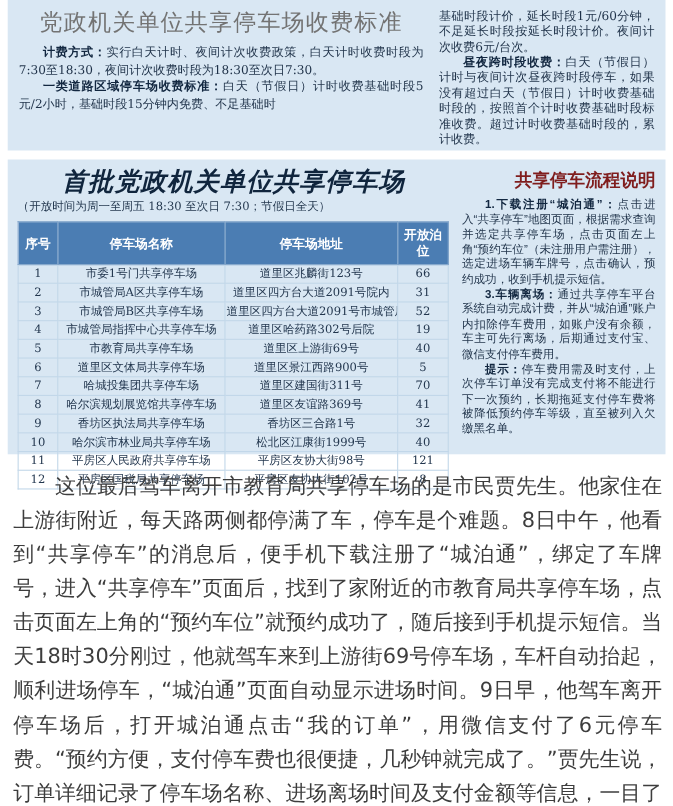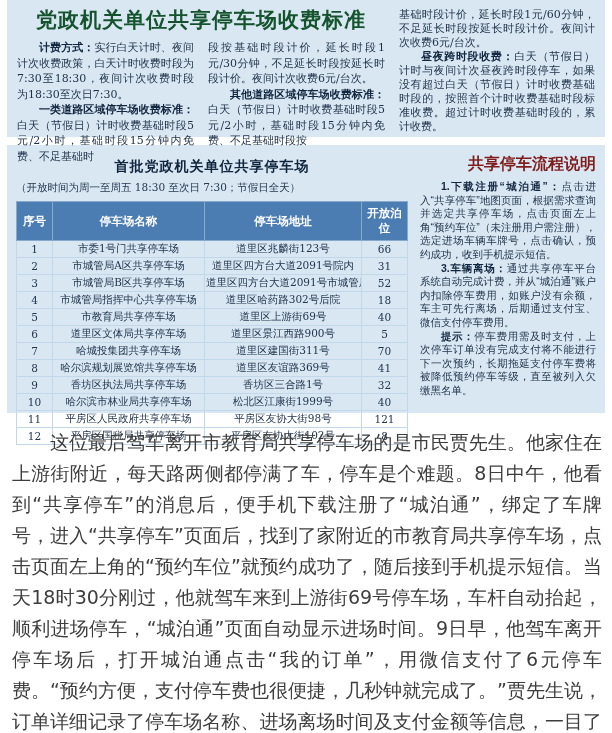--- a/index.html
+++ b/index.html
@@ -3,37 +3,37 @@
 <meta charset="utf-8">
 <style>
   html,body{margin:0;padding:0;background:#ffffff;}
   .page{position:relative;width:612px;height:733px;background:#ffffff;overflow:hidden;
         font-family:"DejaVu Sans",sans-serif;}
   .panel{background:#d9e7f3;box-sizing:border-box;}
 
   
   .fee-panel{margin:0 7px;height:137px;padding:5px 10px 6px;display:flex;gap:14px;}
   .fee-left{flex:0 0 368px;}
-  .fee-title{font-size:21px;font-weight:bold;color:#14532d;text-align:center;
+  .fee-title{font-size:21px;font-weight:normal;color:#737373;text-align:center;
              margin:2px 0 7px;letter-spacing:1px;line-height:26px;}
   .fee-cols{display:flex;gap:14px;}
   .fee-col{flex:1;font-family:"DejaVu Serif",serif;font-size:11px;line-height:15.5px;
            color:#1e3148;text-align:justify;}
   .fee-col3{flex:1;line-height:14px;padding-top:3px;}
   .fee-col p{margin:0;text-indent:2em;}
   .fee-col p.cont{text-indent:0;}
   .fee-col b{color:#122740;}
 
   .panel-gap{height:8px;background:#ffffff;}
 
   
   .lower-panel{margin:0 7px;height:268px;padding:7px 9px;display:flex;gap:12px;}
   .table-area{flex:0 0 392px;}
-  .table-title{font-size:14px;font-weight:bold;color:#10253d;text-align:center;
-               margin:2px 0 3px;letter-spacing:1px;line-height:24px;}
+  .table-title{font-size:23px;font-weight:bold;color:#10253d;text-align:center;
+               margin:2px 0 3px;letter-spacing:1px;line-height:24px;font-style:italic;}
   .table-subtitle{font-family:"DejaVu Serif",serif;font-size:10.5px;color:#24384f;
                   margin:0 0 6px;}
   table{width:100%;border-collapse:collapse;table-layout:fixed;padding-left:28px;}
   th{background:#4b7db3;color:#ffffff;font-size:11.5px;font-weight:bold;
      padding:4px 1px;border:1px solid #87a9cc;}
   td{font-family:"DejaVu Serif",serif;font-size:10.5px;color:#22364e;text-align:center;
      padding:1px 1px;border:1px solid #c2d7e9;white-space:nowrap;overflow:hidden;height:14px;}
   col.w0{width:36px;} col.w1{width:152px;} col.w3{width:46px;}
 
   .process-area{flex:1;}
@@ -53,24 +53,20 @@
 
 <div class="page">
 
   <section class="panel fee-panel">
     <div class="fee-left">
       <h1 class="fee-title">党政机关单位共享停车场收费标准</h1>
       <div class="fee-cols">
         <div class="fee-col">
             <p><b>计费方式：</b>实行白天计时、夜间计次收费政策，白天计时收费时段为7:30至18:30，夜间计次收费时段为18:30至次日7:30。</p>
             <p><b>一类道路区域停车场收费标准：</b>白天（节假日）计时收费基础时段5元/2小时，基础时段15分钟内免费、不足基础时</p>
-          </div>
-        <div class="fee-col">
-            <p class="cont">段按基础时段计价，延长时段1元/30分钟，不足延长时段按延长时段计价。夜间计次收费6元/台次。</p>
-            <p><b>其他道路区域停车场收费标准：</b>白天（节假日）计时收费基础时段5元/2小时，基础时段15分钟内免费、不足基础时段按</p>
           </div>
       </div>
     </div>
     <div class="fee-col fee-col3">
         <p class="cont">基础时段计价，延长时段1元/60分钟，不足延长时段按延长时段计价。夜间计次收费6元/台次。</p>
         <p><b>昼夜跨时段收费：</b>白天（节假日）计时与夜间计次昼夜跨时段停车，如果没有超过白天（节假日）计时收费基础时段的，按照首个计时收费基础时段标准收费。超过计时收费基础时段的，累计收费。</p>
       </div>
   </section>
 
   <div class="panel-gap"></div>
@@ -110,21 +106,21 @@
             <tr>
               <td>3</td>
               <td>市城管局B区共享停车场</td>
               <td>道里区四方台大道2091号市城管局对面</td>
               <td>52</td>
             </tr>
             <tr>
               <td>4</td>
               <td>市城管局指挥中心共享停车场</td>
               <td>道里区哈药路302号后院</td>
-              <td>18</td>
+              <td>19</td>
             </tr>
             <tr>
               <td>5</td>
               <td>市教育局共享停车场</td>
               <td>道里区上游街69号</td>
               <td>40</td>
             </tr>
             <tr>
               <td>6</td>
               <td>道里区文体局共享停车场</td>

